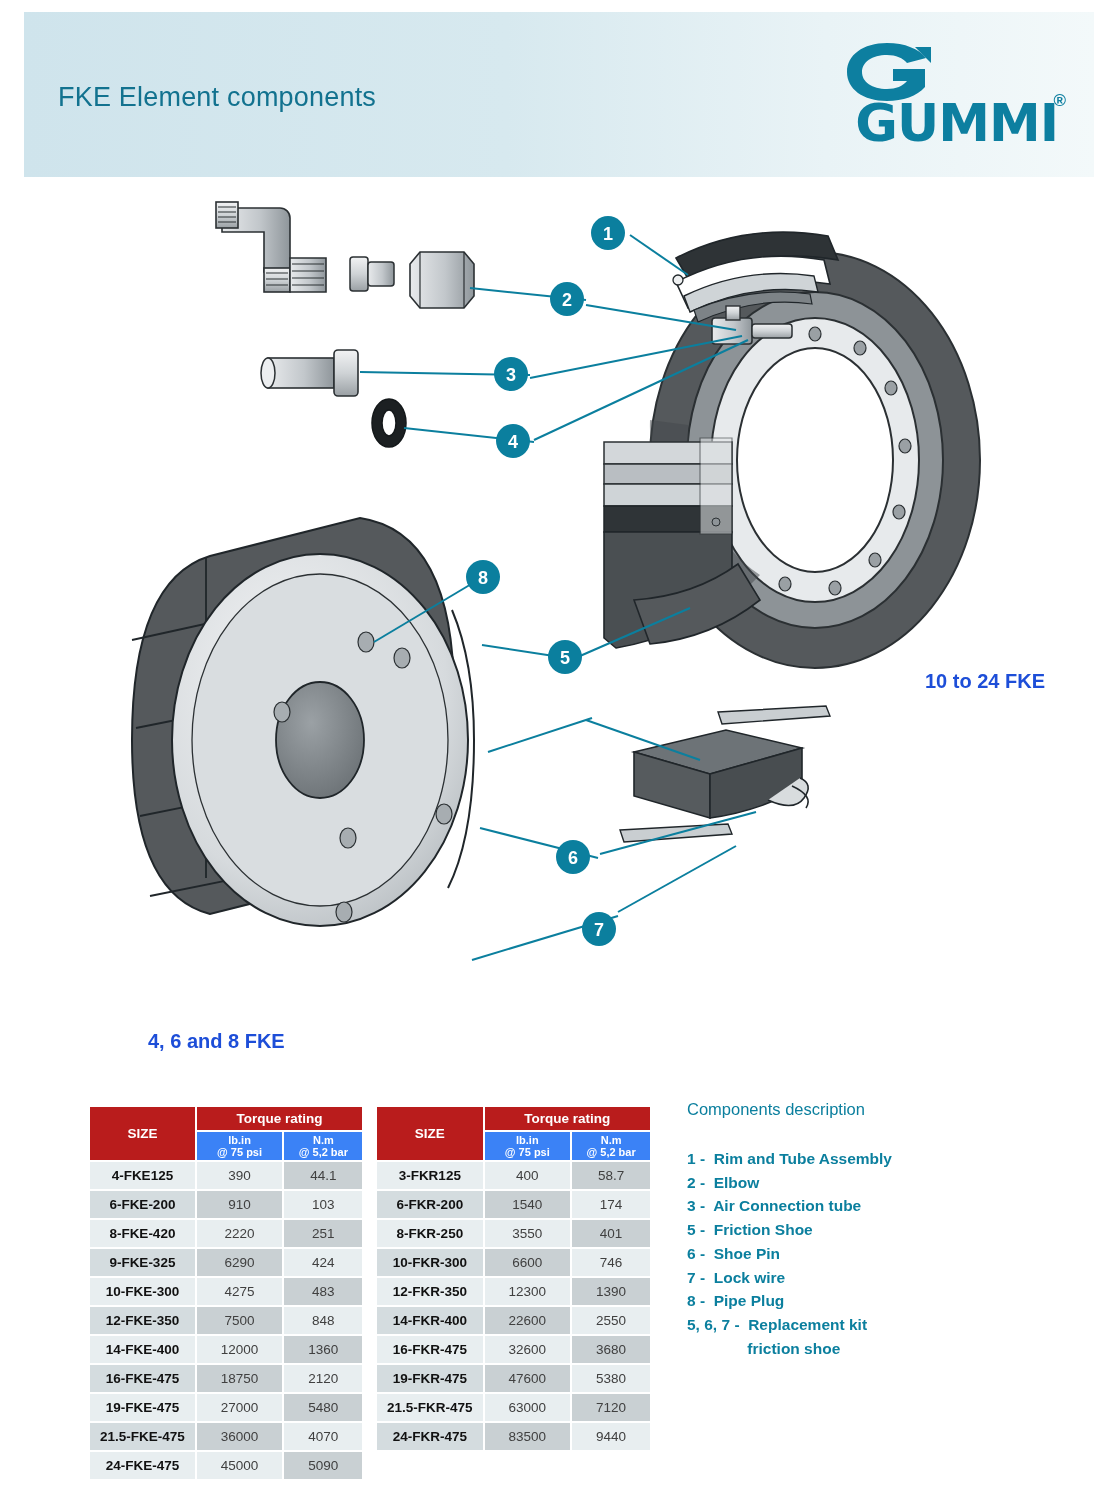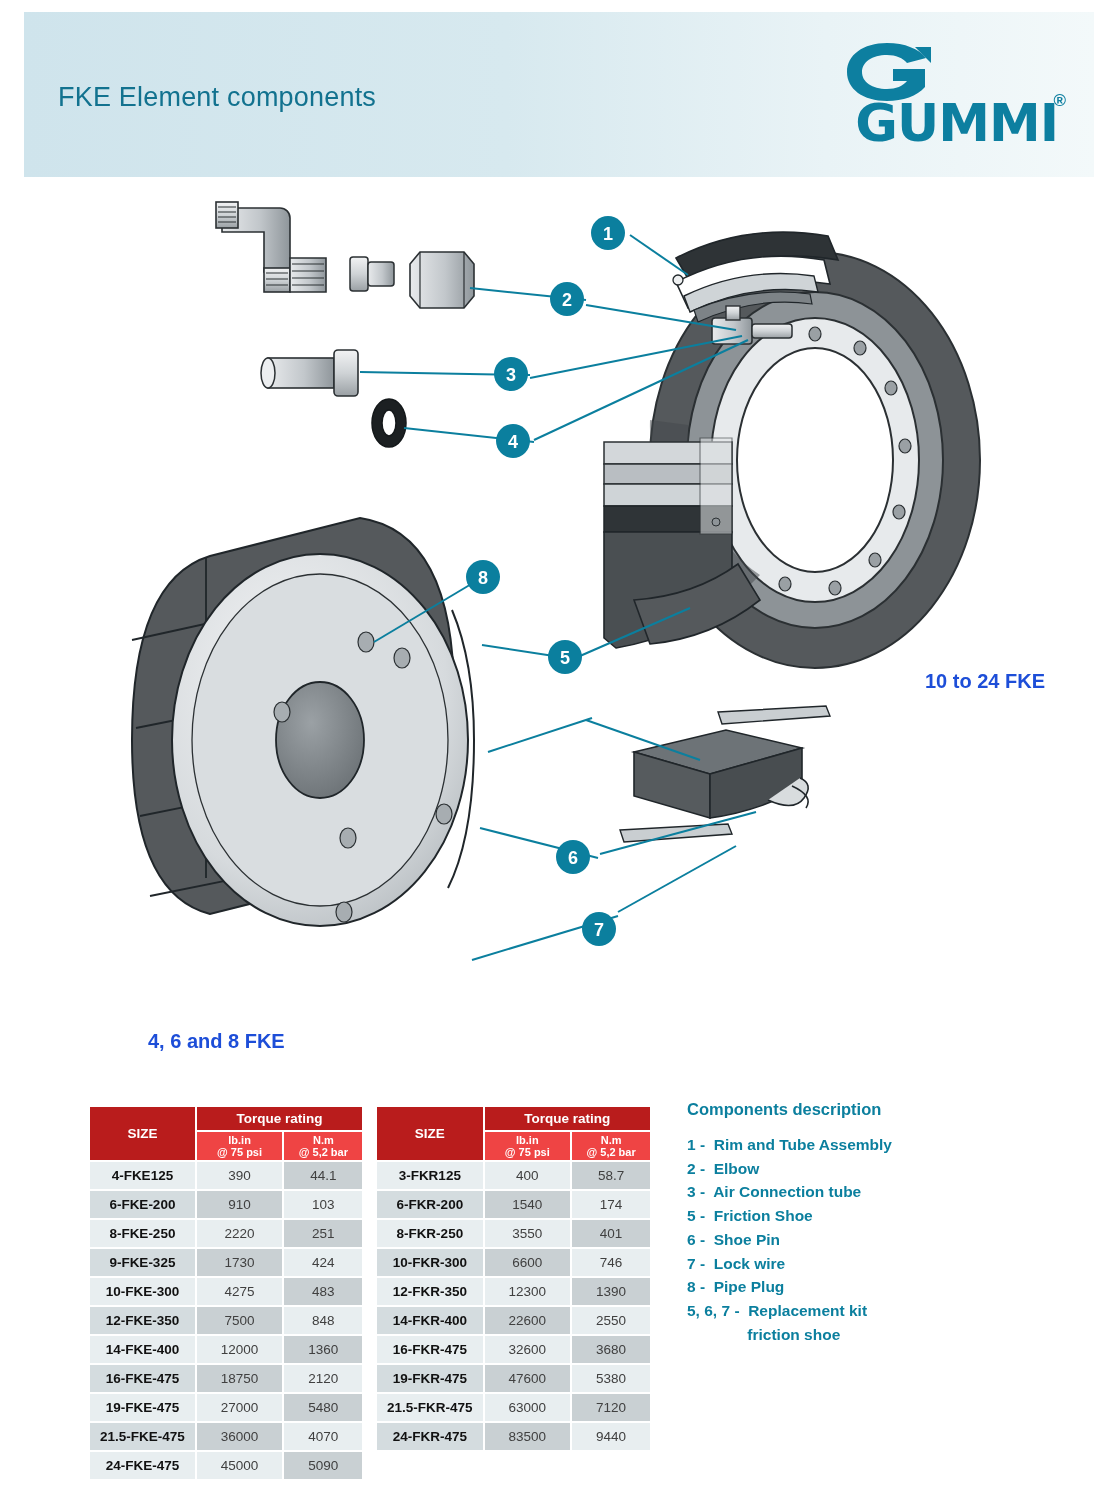--- a/index.html
+++ b/index.html
@@ -44,34 +44,34 @@
   }
   .cap-right{left:925px;top:530px;}
   .cap-left{left:148px;top:890px;}
 
   
   .tbl{
     position:absolute;border-collapse:collapse;font-size:13.5px;
   }
   .tbl td,.tbl th{border:2px solid #ffffff;text-align:center;}
   .tbl .hdr{background:#b91c1c;color:#fff;font-weight:bold;}
-  .tbl .hdr-sub{background:#ef4444;color:#fff;font-weight:bold;font-size:11px;line-height:1.1;padding:2px 4px;margin-top:20px;}
+  .tbl .hdr-sub{background:#3b82f6;color:#fff;font-weight:bold;font-size:11px;line-height:1.1;padding:2px 4px;margin-top:20px;}
   .tbl .size-cell{background:#e8eef0;font-weight:bold;color:#111;padding:6px 10px;white-space:nowrap;}
   .tbl .size-cell.alt{background:#d4dcdf;}
   .tbl .val{padding:6px 24px;color:#404040;}
   .tbl .val.light{background:#e8eef0;}
   .tbl .val.dark{background:#c9d0d3;}
 
   .tbl1{left:88px;top:1105px;}
   .tbl2{left:375px;top:1105px;}
 
   
   .desc{position:absolute;left:687px;top:1100px;width:400px;}
   .desc h3{
-    margin:0 0 14px 0;font-size:16.5px;color:#0b7f9e;font-weight:bold;
+    margin:0 0 28px 0;font-size:16.5px;color:#0b7f9e;font-weight:normal;
   }
   .desc .row{
     font-size:15.5px;color:#0b7f9e;font-weight:bold;line-height:1.53;
     white-space:pre;
   }
   .desc .row.sub{padding-left:0;}
 </style>
 </head>
 <body>
 
@@ -335,27 +335,27 @@
           <td class="size-cell">4-FKE125</td>
           <td class="val light">390</td>
           <td class="val dark">44.1</td>
         </tr>
     <tr>
           <td class="size-cell alt">6-FKE-200</td>
           <td class="val dark">910</td>
           <td class="val light">103</td>
         </tr>
     <tr>
-          <td class="size-cell">8-FKE-250</td>
+          <td class="size-cell">8-FKE-420</td>
           <td class="val light">2220</td>
           <td class="val dark">251</td>
         </tr>
     <tr>
           <td class="size-cell alt">9-FKE-325</td>
-          <td class="val dark">1730</td>
+          <td class="val dark">6290</td>
           <td class="val light">424</td>
         </tr>
     <tr>
           <td class="size-cell">10-FKE-300</td>
           <td class="val light">4275</td>
           <td class="val dark">483</td>
         </tr>
     <tr>
           <td class="size-cell alt">12-FKE-350</td>
           <td class="val dark">7500</td>

